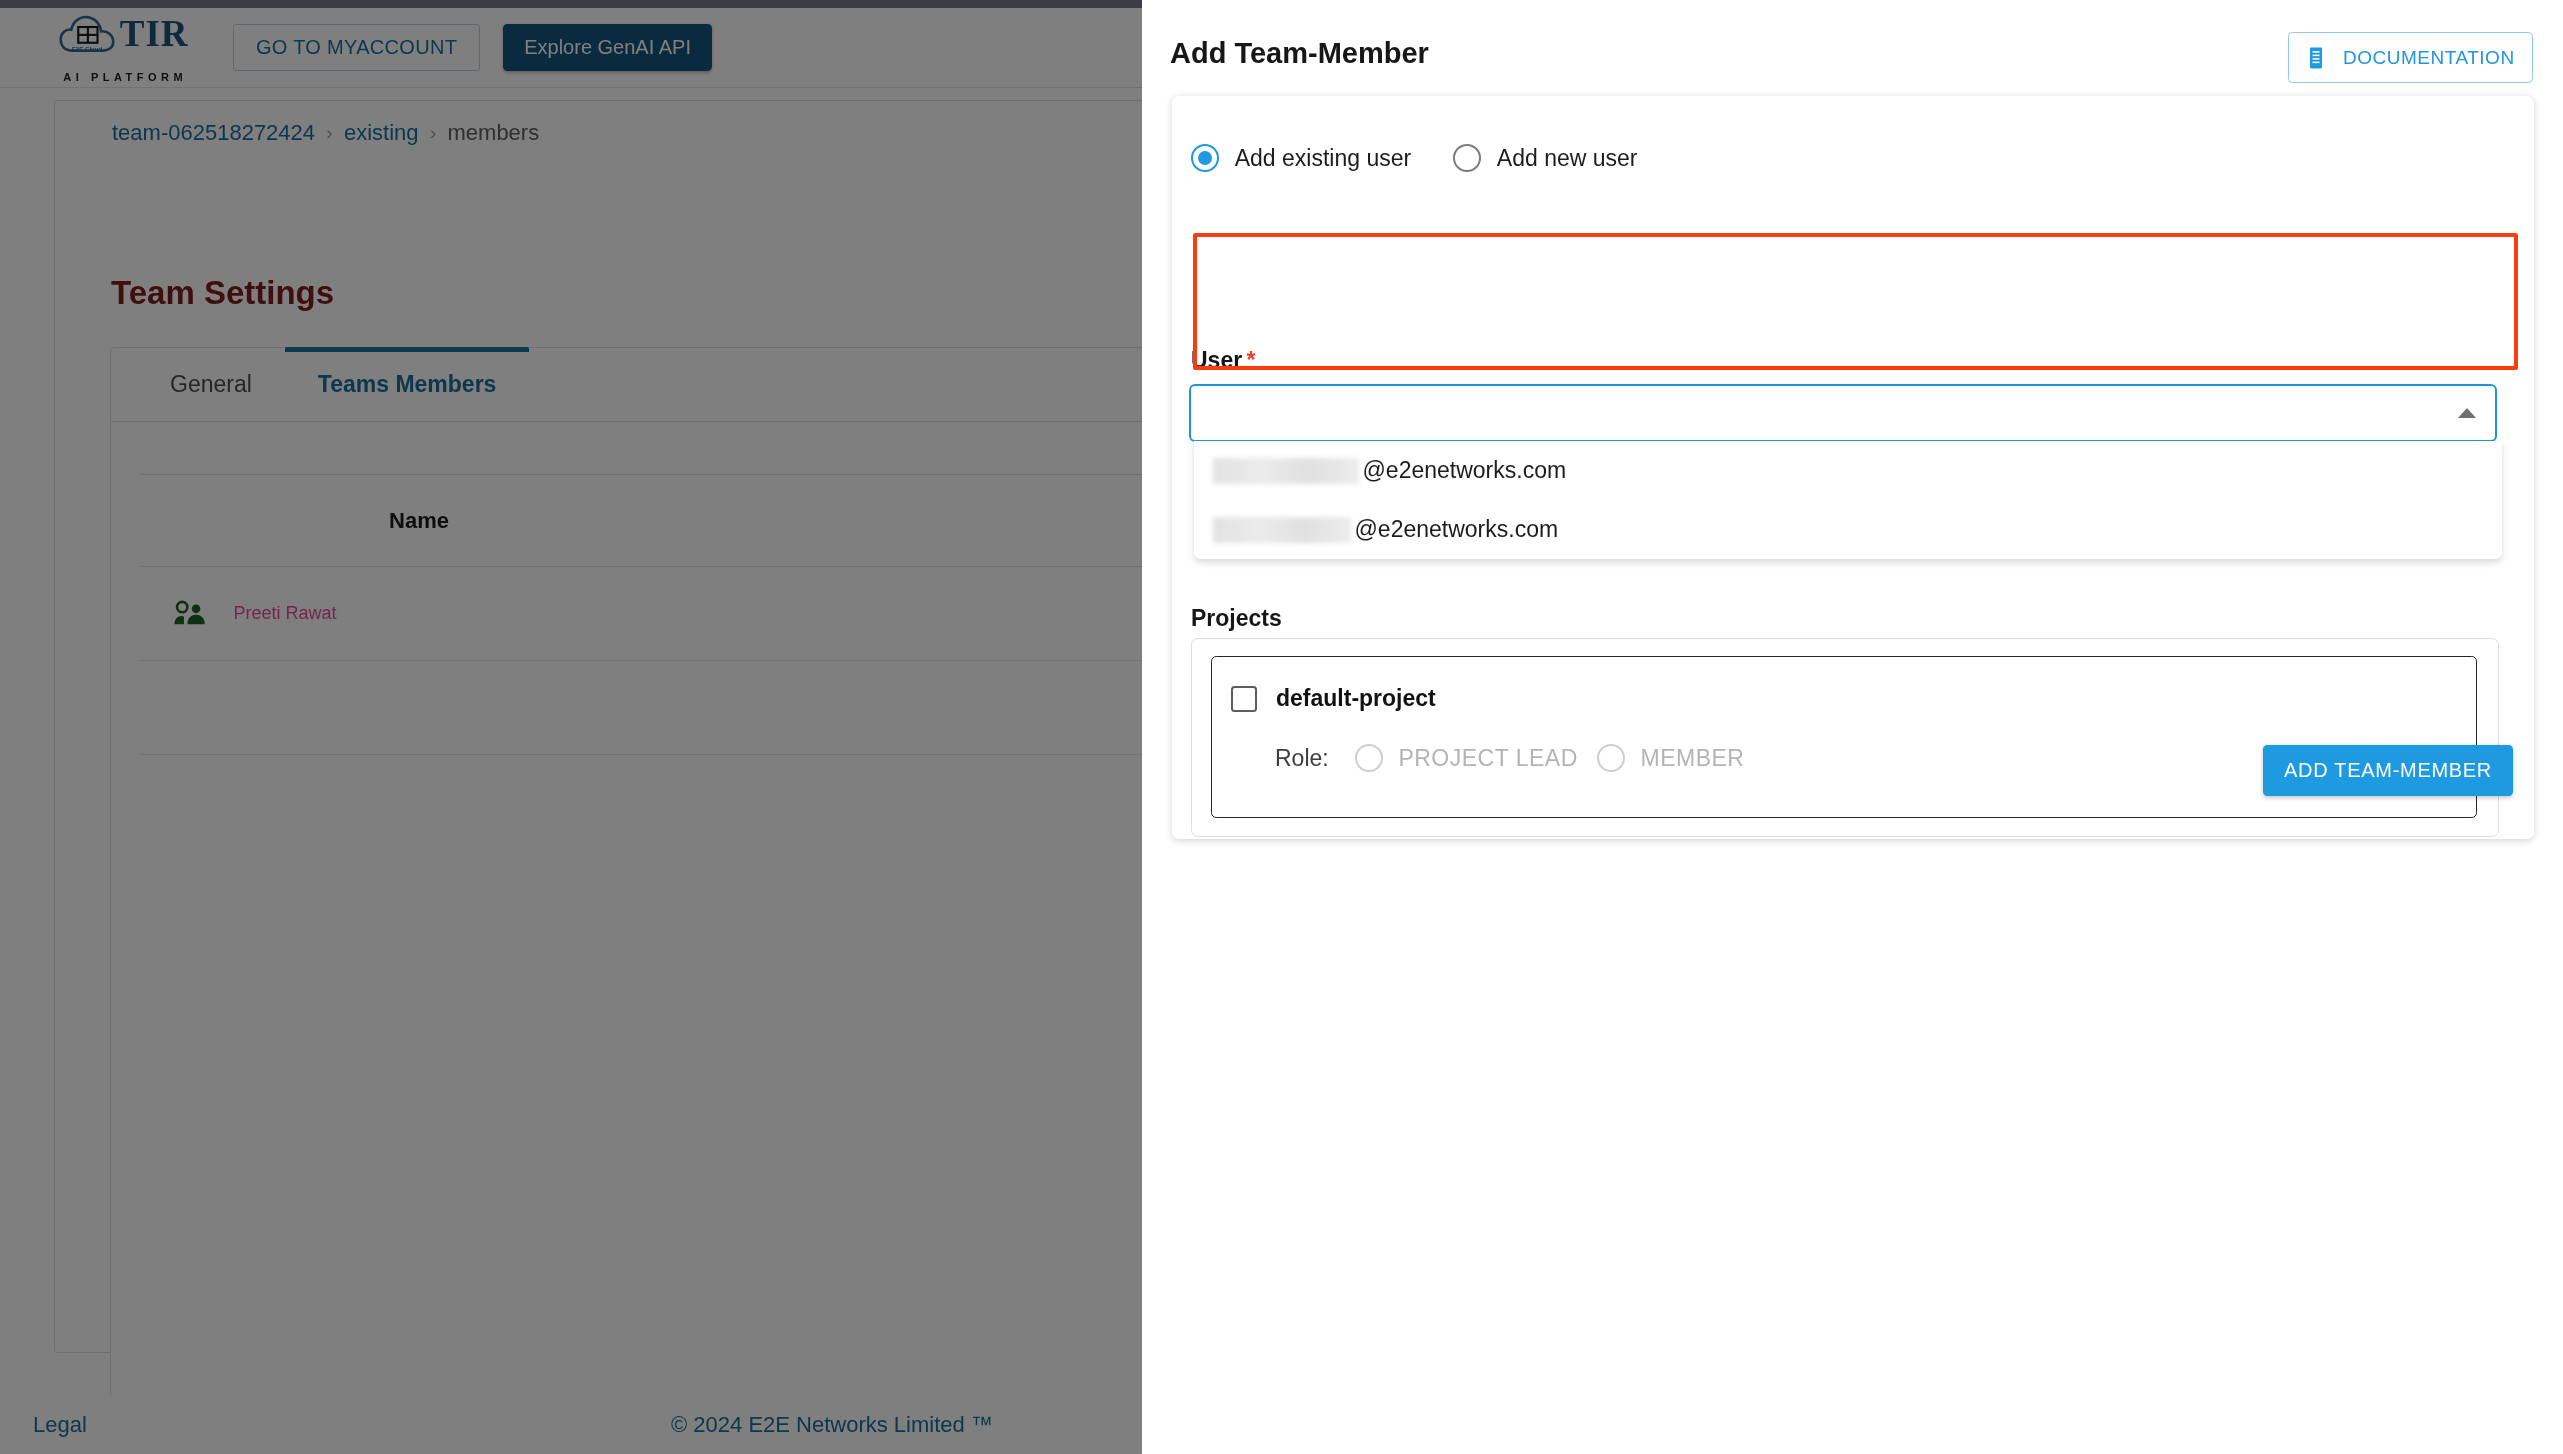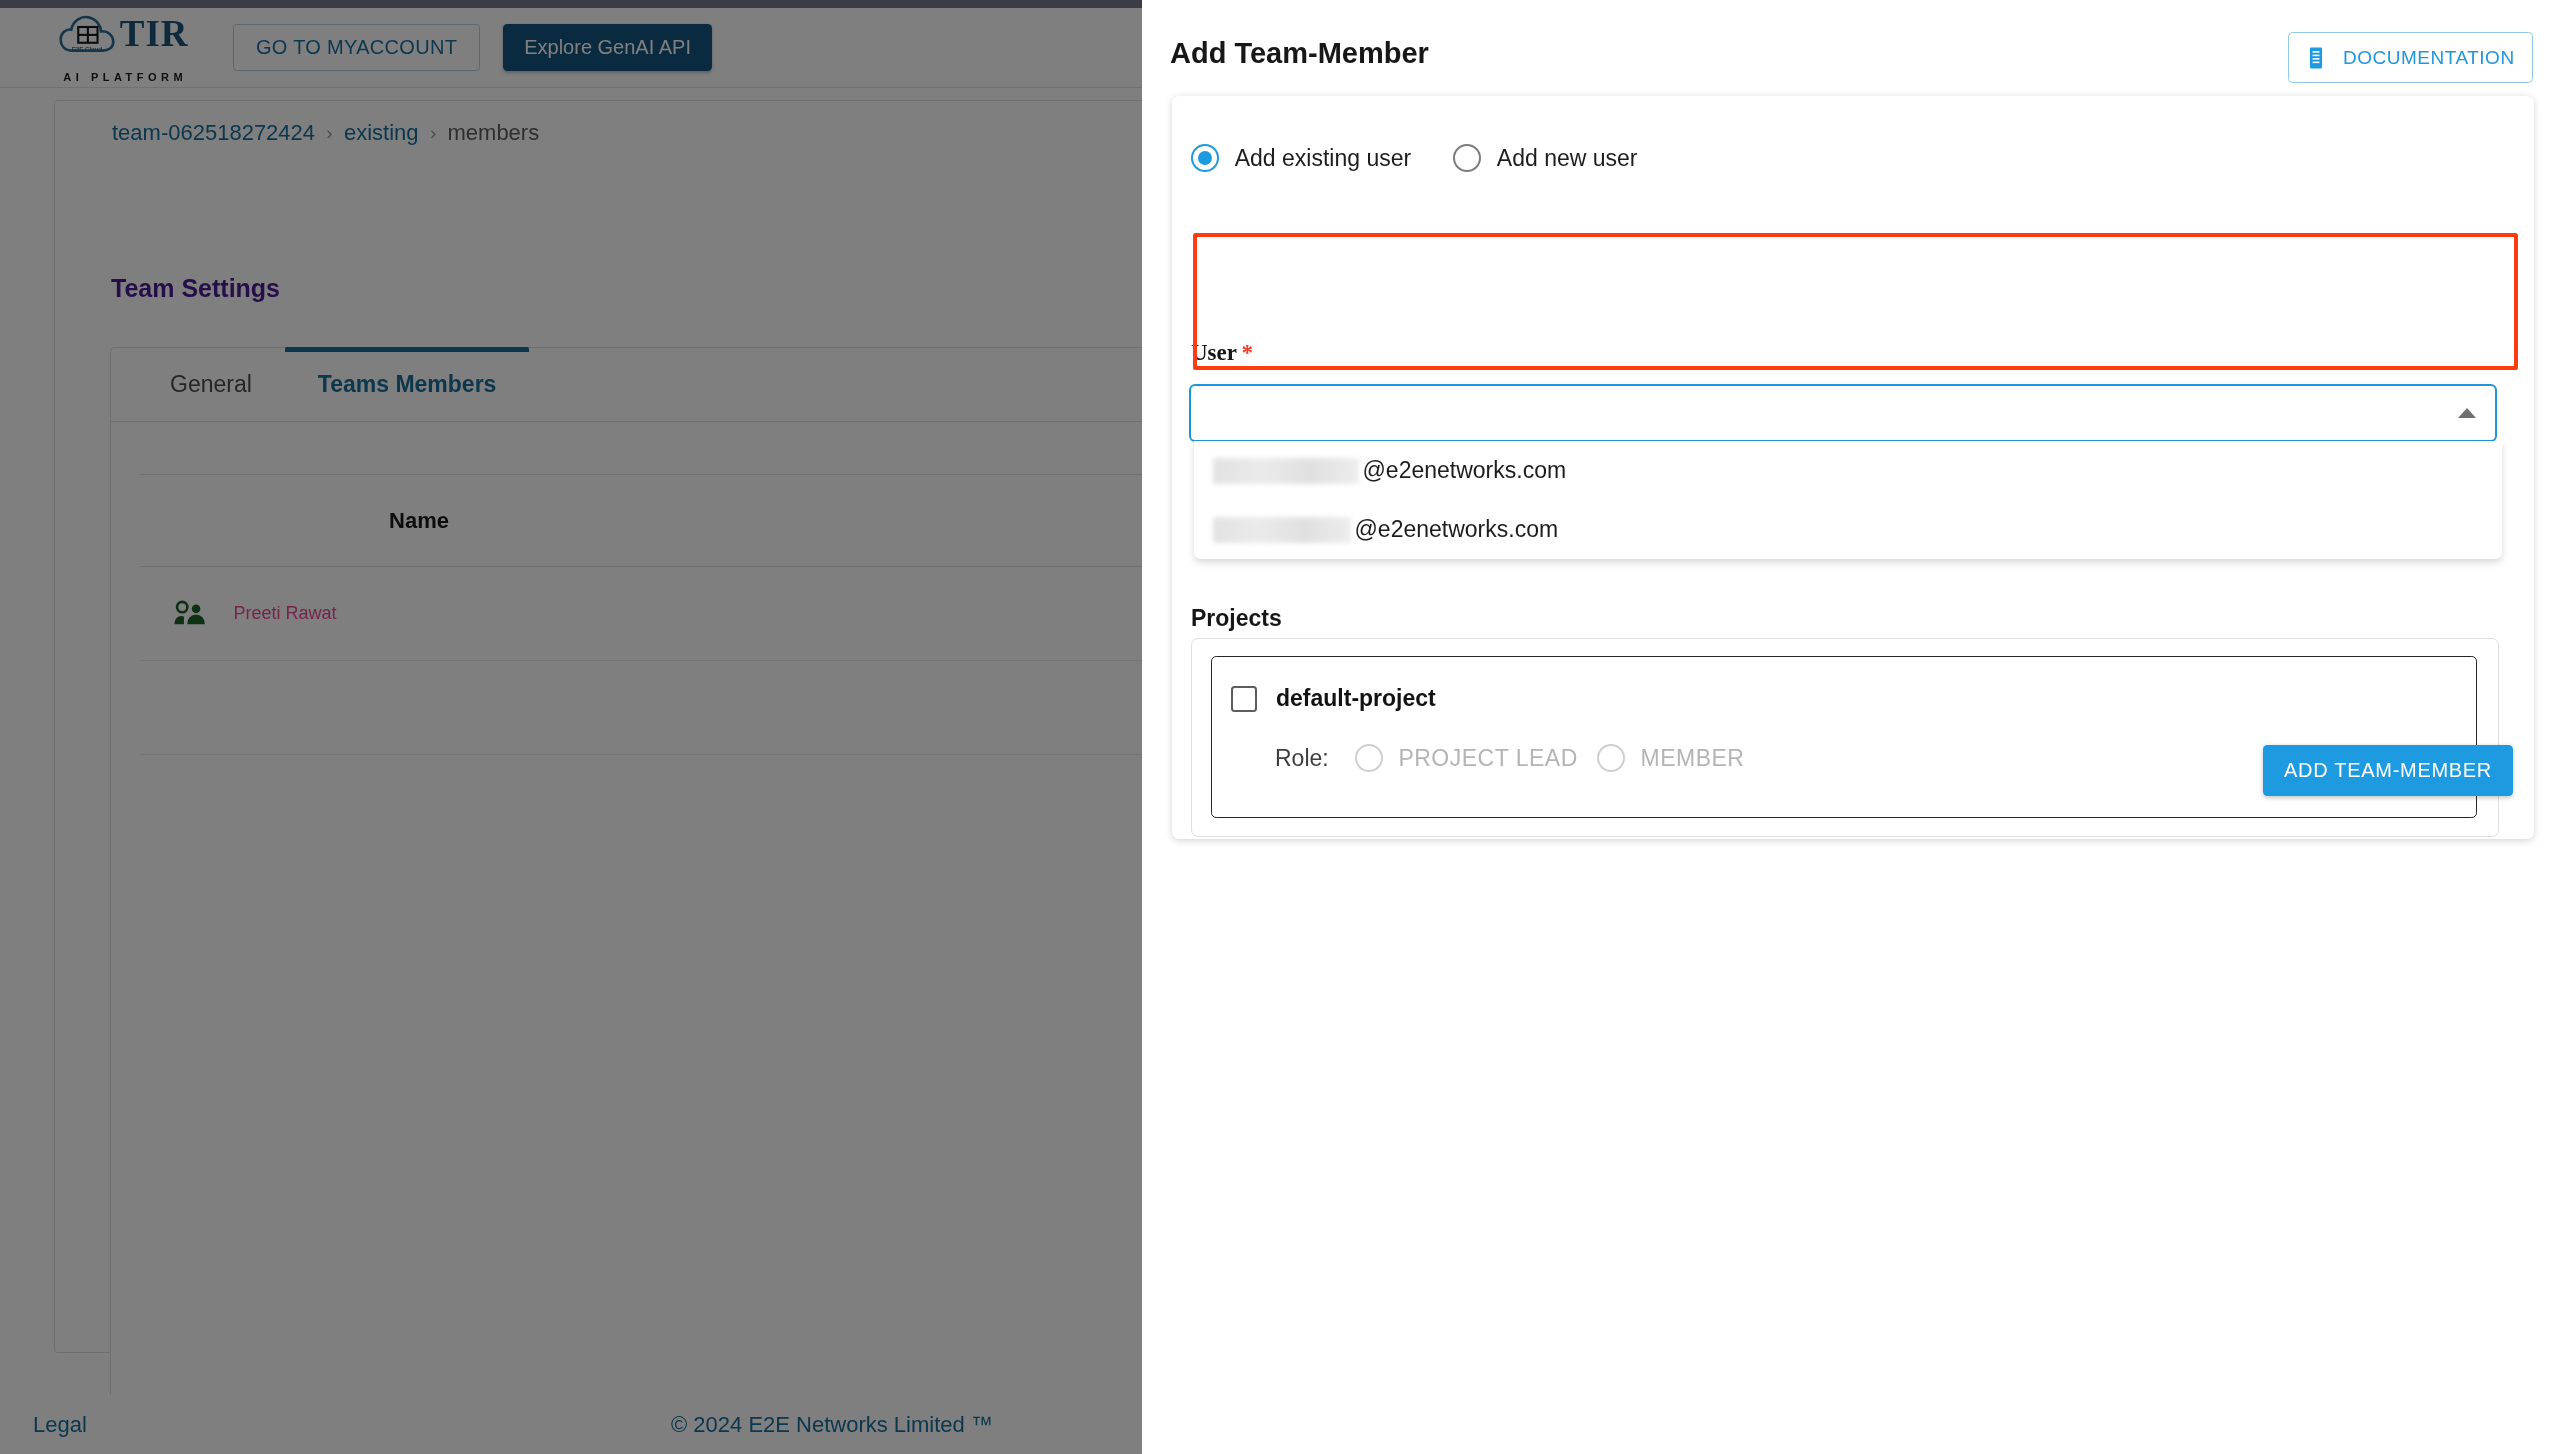--- a/index.html
+++ b/index.html
@@ -89,21 +89,21 @@
     position: absolute; left: 57px; top: 19px;
     font-size: 22px; color: #6b6b6b;
     display: flex; align-items: center; gap: 11.3px;
   }
   .bc-link { color: #1b6e9b; cursor: pointer; }
   .bc-sep { color: #9a9a9a; font-size: 19px; }
   .bc-current { color: #5d5d5d; }
 
   .page-title {
     position: absolute; left: 56px; top: 173px;
-    font-size: 25px; font-weight: 700; color: #4c1d95;
+    font-size: 33px; font-weight: 700; color: #7f1d1d;
   }
 
   
   .settings-card {
     position: absolute; left: 55px; top: 246px;
     width: 2336px; height: 1098px;
     background: #ffffff;
     border: 0.9px solid #dedede;
     border-radius: 4.4px;
   }
@@ -213,22 +213,22 @@
   .annot-box {
     position: absolute; left: 51px; top: 233px;
     width: 1325px; height: 137px;
     border: 4.4px solid #ff3b10;
     border-radius: 2.6px;
     z-index: 140;
     pointer-events: none;
   }
 
   .field-label {
-    position: absolute; left: 19px; top: 244px;
-    font-size: 23px; font-weight: 700; color: #161616; font-family: Liberation Serif, serif;
+    position: absolute; left: 19px; top: 251px;
+    font-size: 23px; font-weight: 700; color: #161616;
   }
   .req-star { color: #f03c28; font-size: 23px; margin-left: 4.4px; }
 
   .select-box {
     position: absolute; left: 17.4px; top: 288px;
     width: 1308px; height: 58px;
     border: 2.6px solid #1e96db; border-radius: 6.1px;
     background: #fff; cursor: text;
   }
   .select-caret {

